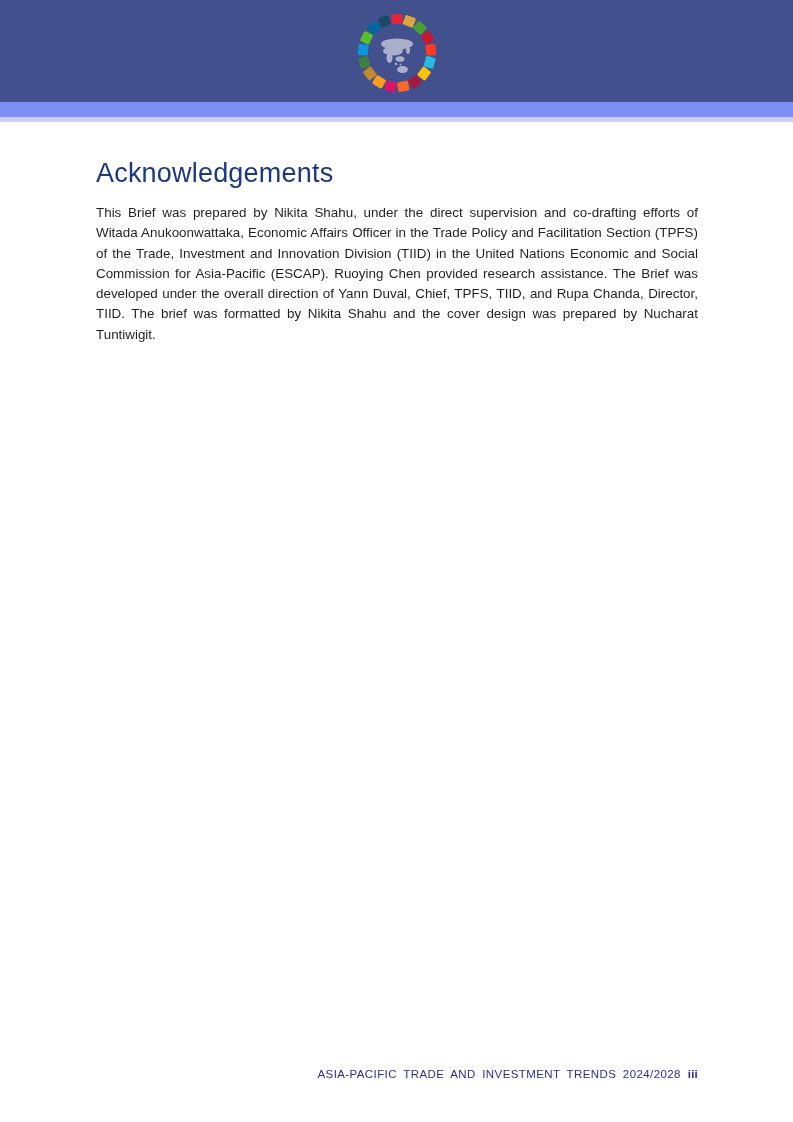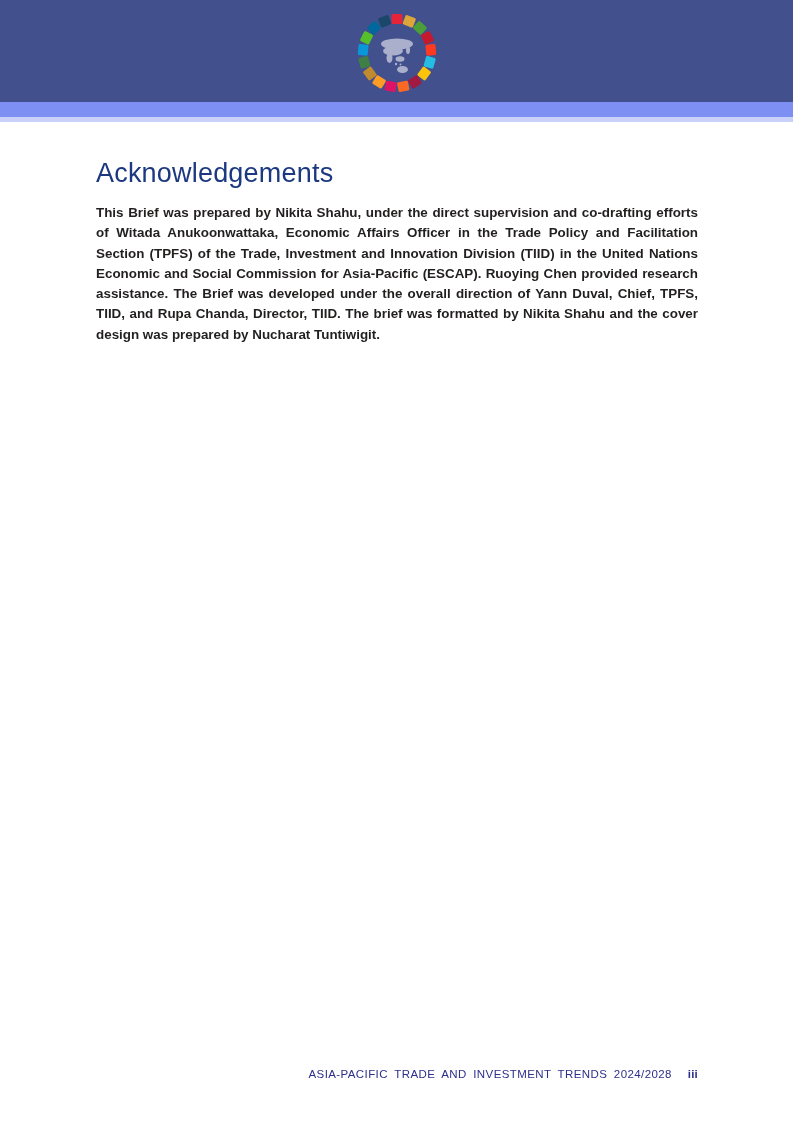--- a/index.html
+++ b/index.html
@@ -51,34 +51,33 @@
     font-size: 27px;
     font-weight: 500;
     letter-spacing: 0.2px;
   }
   p.ack-paragraph {
     margin-top: 14px;
     font-size: 13.4px;
     line-height: 20.3px;
     text-align: justify;
     text-justify: inter-word;
-    font-weight: bold;
   }
   .footer {
     position: absolute;
     top: 1068px;
     right: 95px;
     font-size: 11.5px;
     letter-spacing: 0.4px;
     word-spacing: 3px;
     white-space: nowrap;
   }
   .footer .page-num {
     font-weight: bold;
-    margin-left: 16px;
+    margin-left: 7px;
     letter-spacing: 0.2px;
   }
 </style>
 </head>
 <body>
 
 <div class="page">
 
   <div class="header-band" style="background: rgb(66, 80, 141);"></div>
   <div class="accent-band" style="background: rgb(125, 143, 242);"></div>

